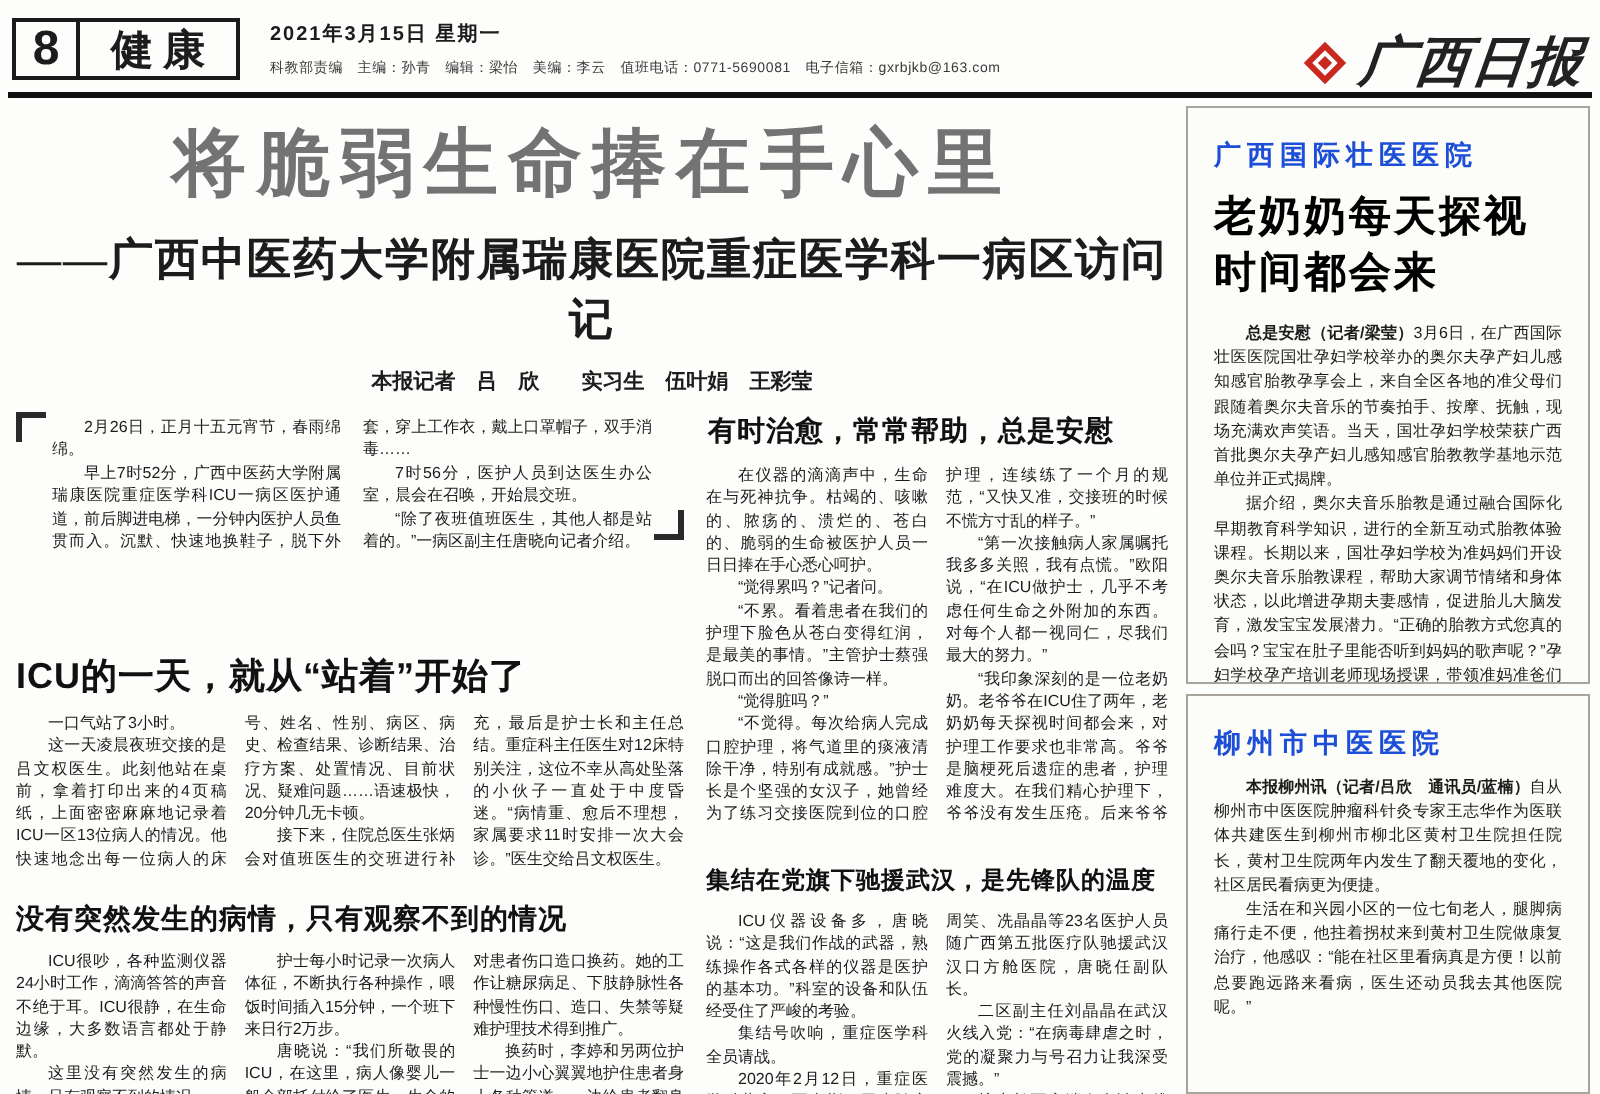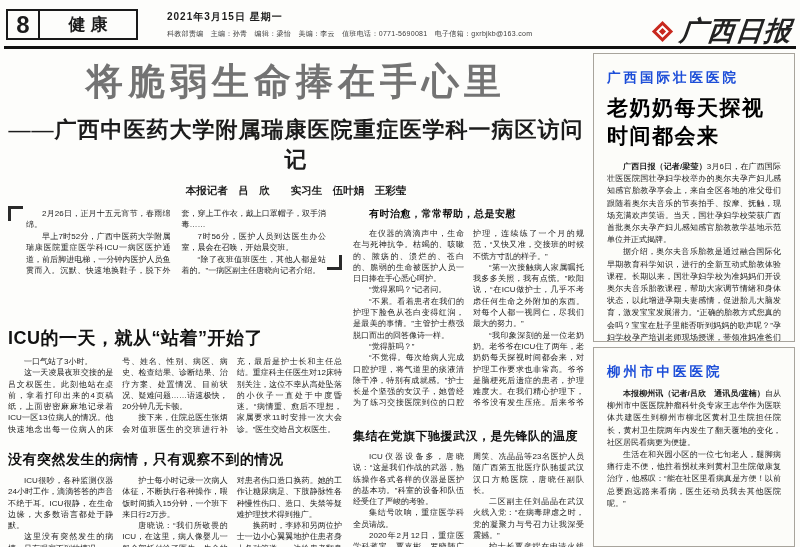--- a/index.html
+++ b/index.html
@@ -7,23 +7,23 @@
   .page {
     position:relative; width:800px; height:547px; margin:0 auto;
     background:#fdfdfb; overflow:hidden; color:#1c1c1c;
     font-family:"Liberation Sans","DejaVu Sans",sans-serif;
   }
   
   .header { position:absolute; top:9px; left:6px; right:8px; height:34px; display:flex; align-items:flex-start; }
   .pagebox { display:flex; border:2px solid #1a1a1a; height:31px; }
   .pagenum { width:32px; display:flex; align-items:center; justify-content:center;
              font-size:24px; font-weight:900; border-right:2px solid #1a1a1a; }
-  .sectionname { width:96px; display:flex; align-items:center; justify-content:center;
-             font-size:17px; font-weight:900; letter-spacing:5px; padding-left:5px; }
-  .header-meta { margin-left:29px; padding-top:1px; }
+  .sectionname { width:78px; display:flex; align-items:center; justify-content:center;
+             font-size:21px; font-weight:900; letter-spacing:5px; padding-left:5px; }
+  .header-meta { margin-left:15px; padding-top:1px; }
   .date { font-size:10px; font-weight:700; letter-spacing:1px; }
   .credits { font-size:7px; margin-top:5px; color:#3a3a3a; letter-spacing:0.3px; }
   .masthead { position:absolute; right:0; top:4px; display:flex; align-items:center; }
   .logo-diamond { position:relative; width:15px; height:15px; transform:rotate(45deg); margin-right:10px; }
   .logo-diamond::after { content:""; position:absolute; inset:3px; border:2px solid #fff; }
   .masthead-text { font-family:"Liberation Serif","DejaVu Serif",serif; font-weight:900;
              font-size:27px; font-style:italic; letter-spacing:1px; color:#222;
              transform:skewX(-6deg); }
   .top-rule { position:absolute; top:46px; left:4px; right:4px; height:3px; background:#111; }
 
@@ -43,21 +43,21 @@
            padding:3px 16px 0 18px; font-size:8px; line-height:11.4px;
            text-align:justify; overflow:hidden; }
   .quote-open  { position:absolute; left:0; top:1px; width:15px; height:15px;
            border-top:3px solid #2a2a2a; border-left:3px solid #2a2a2a; }
   .quote-close { position:absolute; right:0; top:50px; width:15px; height:15px;
            border-bottom:3px solid #2a2a2a; border-right:3px solid #2a2a2a; }
 
   .sec-head { font-weight:900; color:#111; letter-spacing:0.5px; }
   .sec-head.h1 { font-size:18px; margin:9px 0 6px; }
   .sec-head.h2 { font-size:14px; margin:9px 0 6px; }
-  .sec-head.h3 { font-size:10px; margin:2px 16px 7px; }
+  .sec-head.h3 { font-size:14px; margin:2px 1px 7px; }
   .sec-head.h4 { font-size:12px; margin:8px 0 6px; }
 
   .colbody { font-size:8px; line-height:11.3px; text-align:justify; overflow:hidden; }
   .cols3 { column-count:3; column-gap:9px; }
   .cols2 { column-count:2; column-gap:9px; }
   .b1 { height:86px; }
   .b2 { height:158px; }
   .b3 { height:192px; }
   .b4 { height:158px; }
   .colbody p, .intro p, .side-body p { margin:0; text-indent:2em; }
@@ -163,21 +163,21 @@
 
       </div>
     </div>
 
     <div class="sidebar">
 
       <div class="side-box first">
         <div class="kicker">广西国际壮医医院</div>
         <div class="side-headline">老奶奶每天探视时间都会来</div>
         <div class="side-body sb1">
-          <p><b class="lead">广西日报（记者/梁莹）</b><span>3月6日，在广西国际壮医医院国壮孕妇学校举办的奥尔夫孕产妇儿感知感官胎教孕享会上，来自全区各地的准父母们跟随着奥尔夫音乐的节奏拍手、按摩、抚触，现场充满欢声笑语。当天，国壮孕妇学校荣获广西首批奥尔夫孕产妇儿感知感官胎教教学基地示范单位并正式揭牌。</span></p>
+          <p><b class="lead">总是安慰（记者/梁莹）</b><span>3月6日，在广西国际壮医医院国壮孕妇学校举办的奥尔夫孕产妇儿感知感官胎教孕享会上，来自全区各地的准父母们跟随着奥尔夫音乐的节奏拍手、按摩、抚触，现场充满欢声笑语。当天，国壮孕妇学校荣获广西首批奥尔夫孕产妇儿感知感官胎教教学基地示范单位并正式揭牌。</span></p>
           <p>据介绍，奥尔夫音乐胎教是通过融合国际化早期教育科学知识，进行的全新互动式胎教体验课程。长期以来，国壮孕妇学校为准妈妈们开设奥尔夫音乐胎教课程，帮助大家调节情绪和身体状态，以此增进孕期夫妻感情，促进胎儿大脑发育，激发宝宝发展潜力。“正确的胎教方式您真的会吗？宝宝在肚子里能否听到妈妈的歌声呢？”孕妇学校孕产培训老师现场授课，带领准妈准爸们一起感受奥尔夫音乐胎教的神奇魅力。此外，活动现场还为大家准备了奥尔夫音乐表演节目、分娩阵痛体验和现场抽奖等环节。</p>
 
         </div>
       </div>
 
       <div class="side-box second">
         <div class="kicker">柳州市中医医院</div>
         <div class="side-body sb2">
           <p><b class="lead">本报柳州讯（记者/吕欣　通讯员/蓝楠）</b><span>自从柳州市中医医院肿瘤科针灸专家王志华作为医联体共建医生到柳州市柳北区黄村卫生院担任院长，黄村卫生院两年内发生了翻天覆地的变化，社区居民看病更为便捷。</span></p>
           <p>生活在和兴园小区的一位七旬老人，腿脚病痛行走不便，他拄着拐杖来到黄村卫生院做康复治疗，他感叹：“能在社区里看病真是方便！以前总要跑远路来看病，医生还动员我去其他医院呢。”</p>

